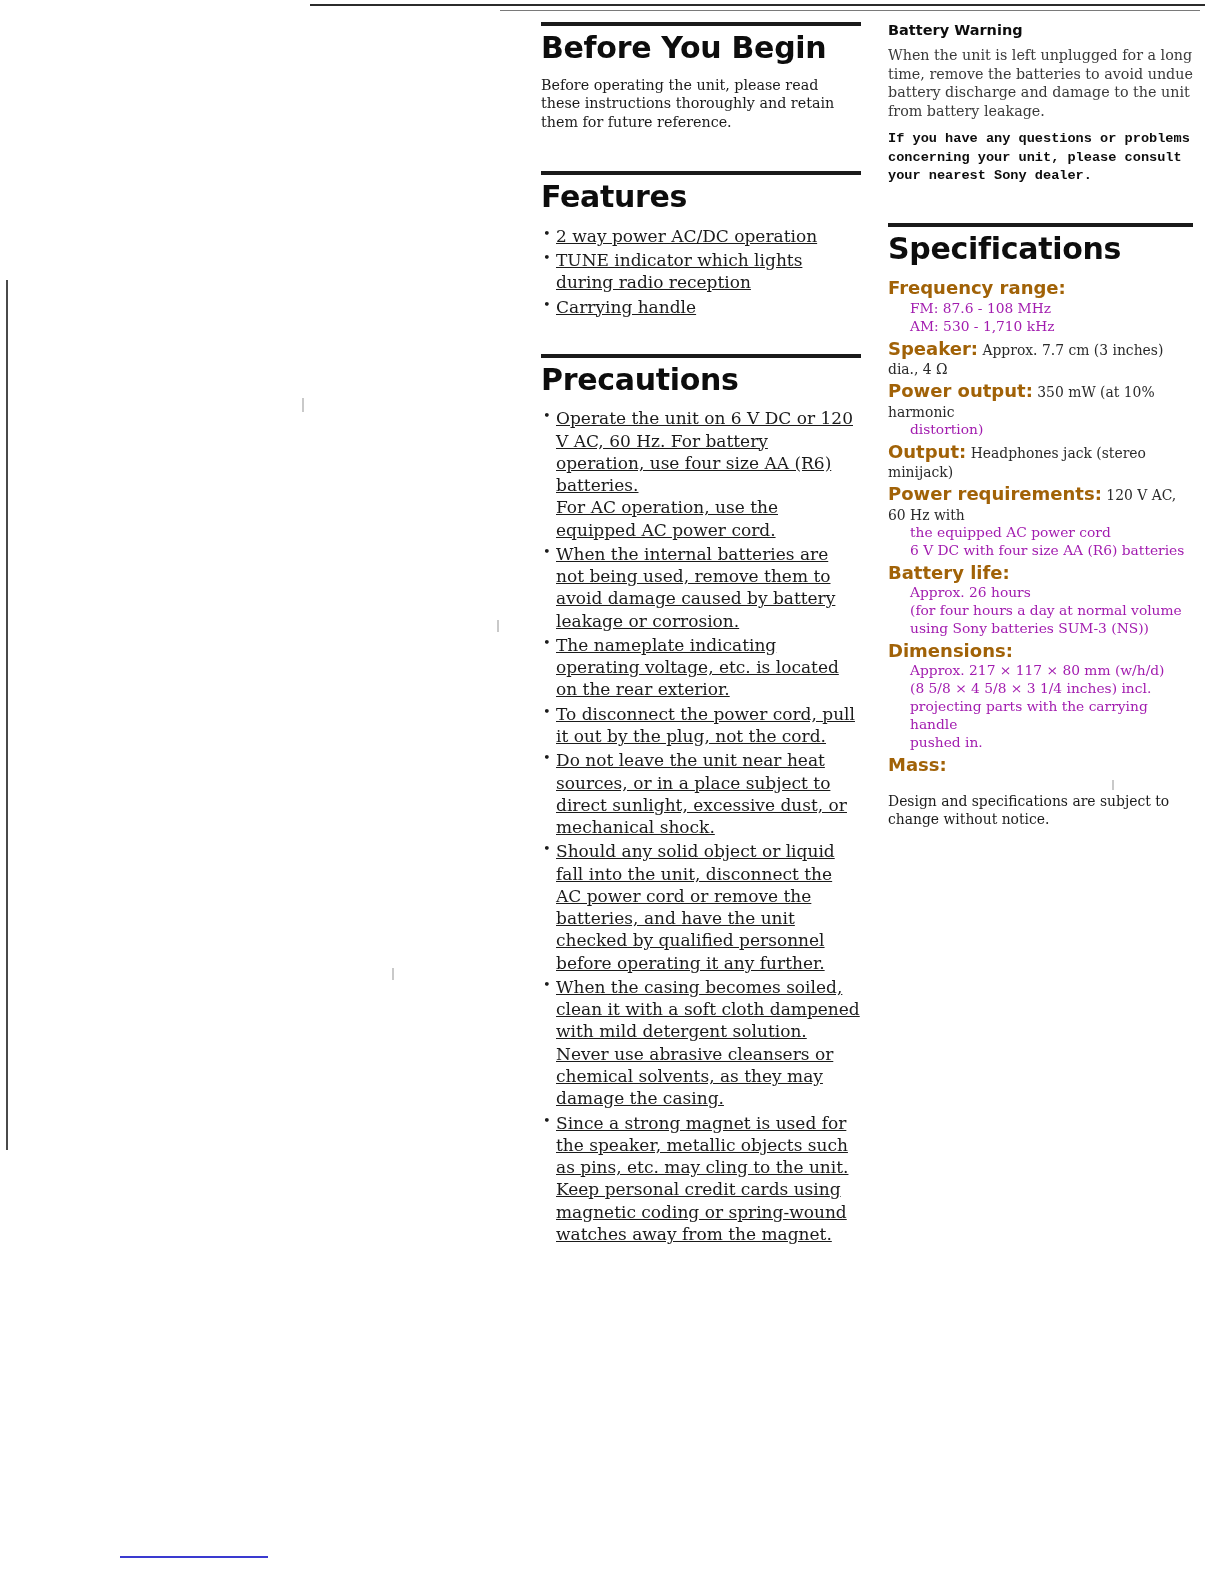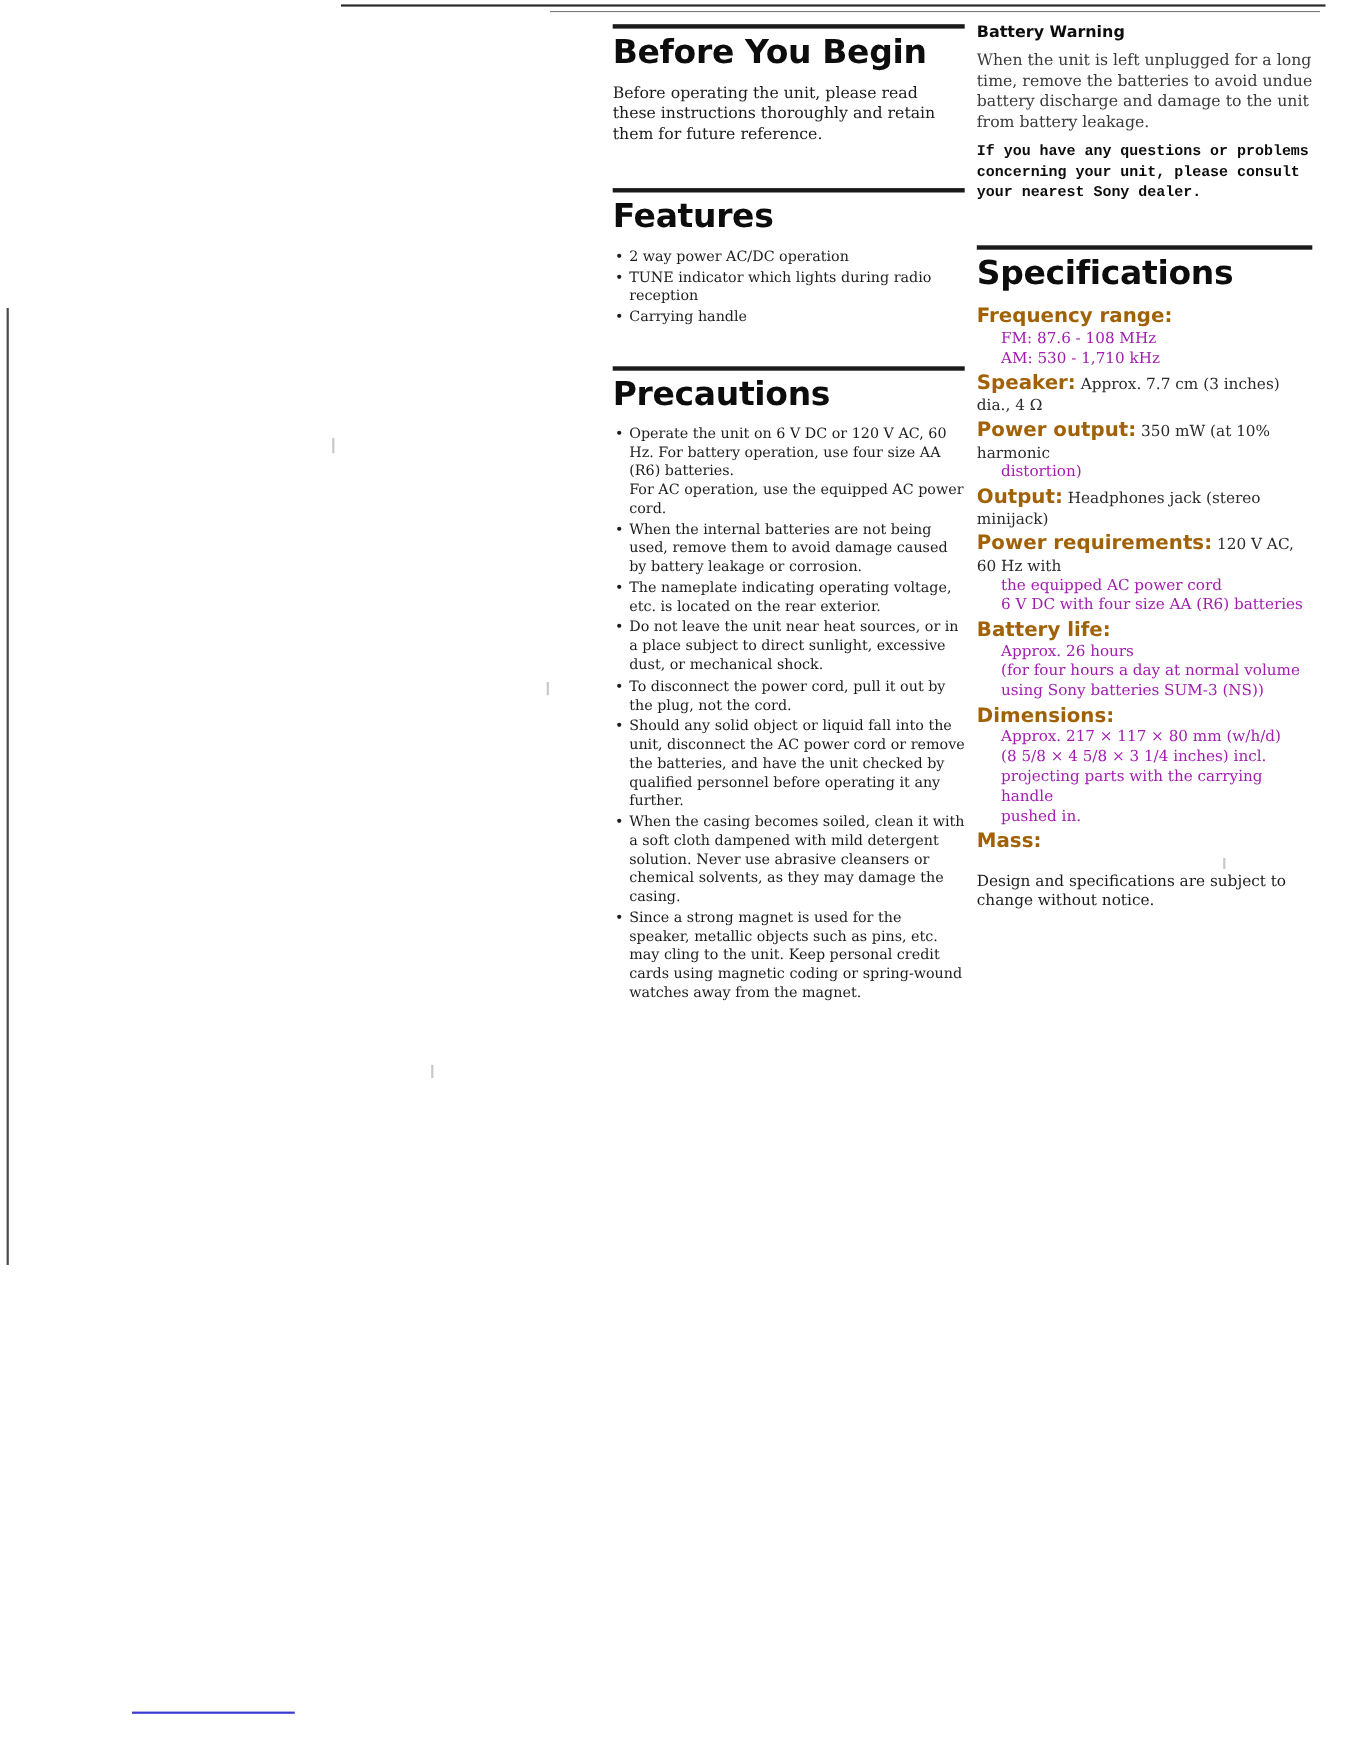--- a/index.html
+++ b/index.html
@@ -52,21 +52,21 @@
   .faint-mark {
     position: absolute;
     background: #c9c9c9;
   }
 
   
   .col {
     position: absolute;
     top: 0;
   }
-  .col-mid { left: 557px; width: 320px; }
+  .col-mid { left: 541px; width: 320px; }
   .col-right { left: 888px; width: 305px; }
 
   .rule-thick {
     height: 4px;
     background: #1a1a1a;
     margin: 0 0 6px 0;
   }
   h1.section-title {
     font-family: "DejaVu Sans", sans-serif;
     font-weight: bold;
@@ -101,24 +101,25 @@
     color: #0d0d0d;
   }
   ul.bullets {
     list-style: none;
     margin: 0;
     padding: 0;
   }
   ul.bullets > li {
     position: relative;
     padding-left: 15px;
-    font-size: 13px;
+    font-size: 17px;
     line-height: 1.31;
     margin-bottom: 2px;
     color: #1b1b1b;
+    text-decoration: underline;
   }
   ul.bullets > li::before {
     content: "\2022";
     position: absolute;
     left: 2px;
     top: 0;
     font-size: 13px;
   }
   ul.bullets > li .cont {
     display: block;
@@ -195,22 +196,22 @@
 
     <div class="rule-thick"></div>
     <h1 class="section-title">Precautions</h1>
     <ul class="bullets">
       <li>
         <span>Operate the unit on 6 V DC or 120 V AC, 60 Hz. For battery operation, use four size AA (R6) batteries.</span>
         <span class="cont">For AC operation, use the equipped AC power cord.</span>
       </li>
       <li>When the internal batteries are not being used, remove them to avoid damage caused by battery leakage or corrosion.</li>
       <li>The nameplate indicating operating voltage, etc. is located on the rear exterior.</li>
+      <li>To disconnect the power cord, pull it out by the plug, not the cord.</li>
       <li>Do not leave the unit near heat sources, or in a place subject to direct sunlight, excessive dust, or mechanical shock.</li>
-      <li>To disconnect the power cord, pull it out by the plug, not the cord.</li>
       <li>Should any solid object or liquid fall into the unit, disconnect the AC power cord or remove the batteries, and have the unit checked by qualified personnel before operating it any further.</li>
       <li>When the casing becomes soiled, clean it with a soft cloth dampened with mild detergent solution.  Never use abrasive cleansers or chemical solvents, as they may damage the casing.</li>
       <li>Since a strong magnet is used for the speaker, metallic objects such as pins, etc. may cling to the unit.  Keep personal credit cards using magnetic coding or spring-wound watches away from the magnet.</li>
     </ul>
   </div>
 
   <div class="col col-right">
 
     <div style="height:22px"></div>
 

